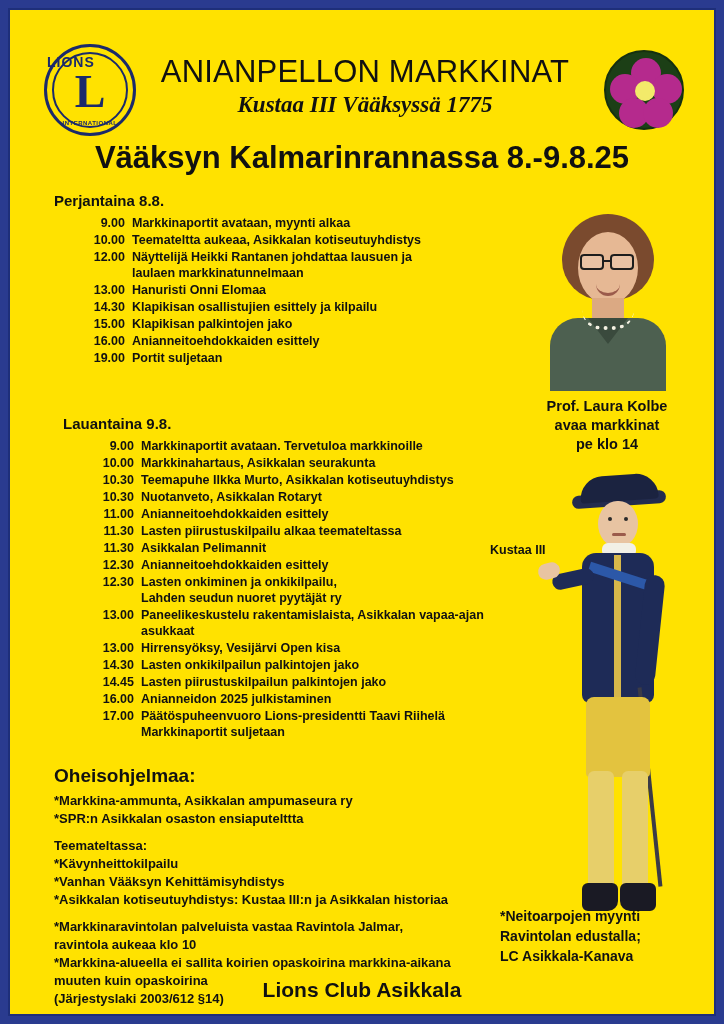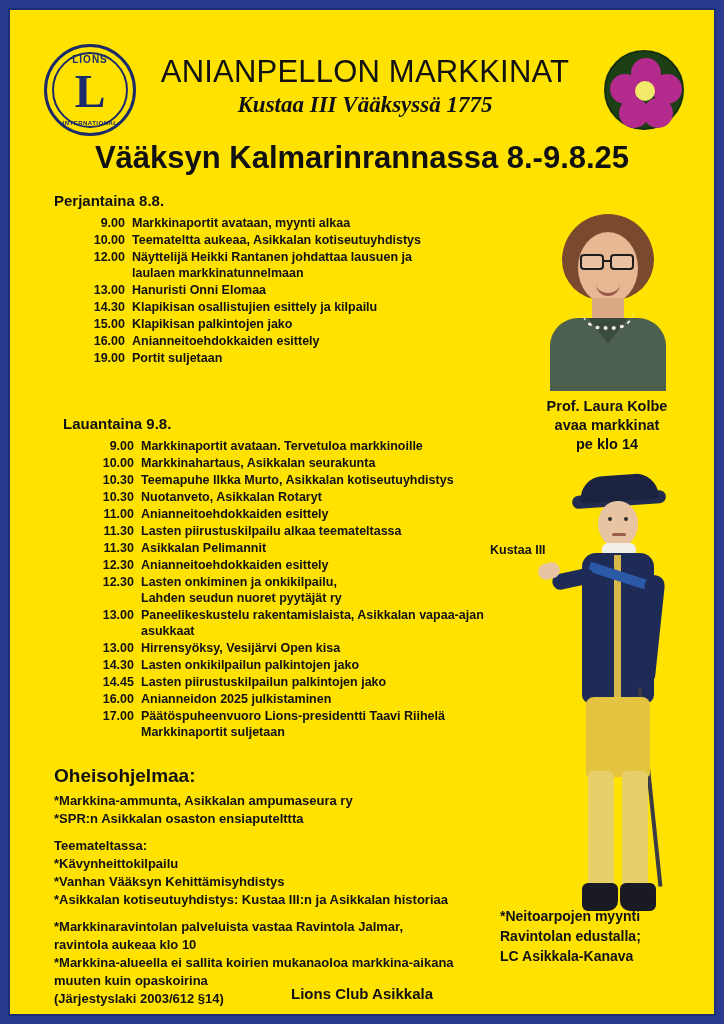--- a/index.html
+++ b/index.html
@@ -31,21 +31,21 @@
     border:3px solid #1b2a6b;
     box-sizing:border-box;
   }
   .lions-logo .ring{
     position:absolute;left:5px;top:5px;right:5px;bottom:5px;
     border-radius:50%;
     border:2px solid #1b2a6b;
   }
   .lions-logo .top-word{
     position:absolute;top:7px;left:0;right:0;
-    text-align:center;font-size:10px;font-weight:bold;
+    font-size:14px;font-weight:bold;
     letter-spacing:1px;color:#1b2a6b;
   }
   .lions-logo .bot-word{
     position:absolute;bottom:7px;left:0;right:0;
     text-align:center;font-size:6px;font-weight:bold;
     letter-spacing:.5px;color:#1b2a6b;
   }
   .lions-logo .big-l{
     position:absolute;left:0;right:0;top:22px;
     text-align:center;font-size:46px;line-height:46px;
@@ -114,21 +114,21 @@
   .extra h2{
     margin:0 0 5px 0;font-size:19px;font-weight:bold;color:#111;
   }
   .extra p{
     margin:0 0 1px 0;font-size:13px;font-weight:bold;color:#111;line-height:17px;
   }
   .extra .gap{height:9px;}
 
   .footer-club{
     position:absolute;left:0;bottom:12px;width:100%;
-    text-align:center;font-size:15px;font-weight:bold;color:#111;
+    text-align:center;font-size:21px;font-weight:bold;color:#111;
   }
 
   
   .kolbe-wrap{position:absolute;right:22px;top:196px;width:170px;text-align:center;}
   .kolbe-photo{
     position:relative;width:150px;height:185px;margin:0 auto;
     overflow:hidden;
   }
   .k-hair{position:absolute;left:30px;top:8px;width:92px;height:86px;border-radius:46px 46px 40px 40px;background:#7a4a2e;}
   .k-face{position:absolute;left:46px;top:26px;width:60px;height:72px;border-radius:30px/36px;background:#e6b894;}
@@ -314,21 +314,21 @@
     <p>*Markkina-ammunta, Asikkalan ampumaseura ry</p>
     <p>*SPR:n Asikkalan osaston ensiaputelttta</p>
     <div class="gap"></div>
     <p>Teemateltassa:</p>
     <p>*Kävynheittokilpailu</p>
     <p>*Vanhan Vääksyn Kehittämisyhdistys</p>
     <p>*Asikkalan kotiseutuyhdistys: Kustaa III:n ja Asikkalan historiaa</p>
     <div class="gap"></div>
     <p>*Markkinaravintolan palveluista vastaa Ravintola Jalmar,</p>
     <p>   ravintola aukeaa klo 10</p>
-    <p>*Markkina-alueella ei sallita koirien mukanaoloa markkina-aikana</p>
+    <p>*Markkina-alueella ei sallita koirien opaskoirina markkina-aikana</p>
     <p>  muuten kuin opaskoirina</p>
     <p>(Järjestyslaki 2003/612 §14)</p>
   </div>
 
   <div class="footer-club">Lions Club Asikkala</div>
 
   <div class="kolbe-wrap">
     <div class="kolbe-photo">
       <div class="k-hair"></div>
       <div class="k-face"></div>

